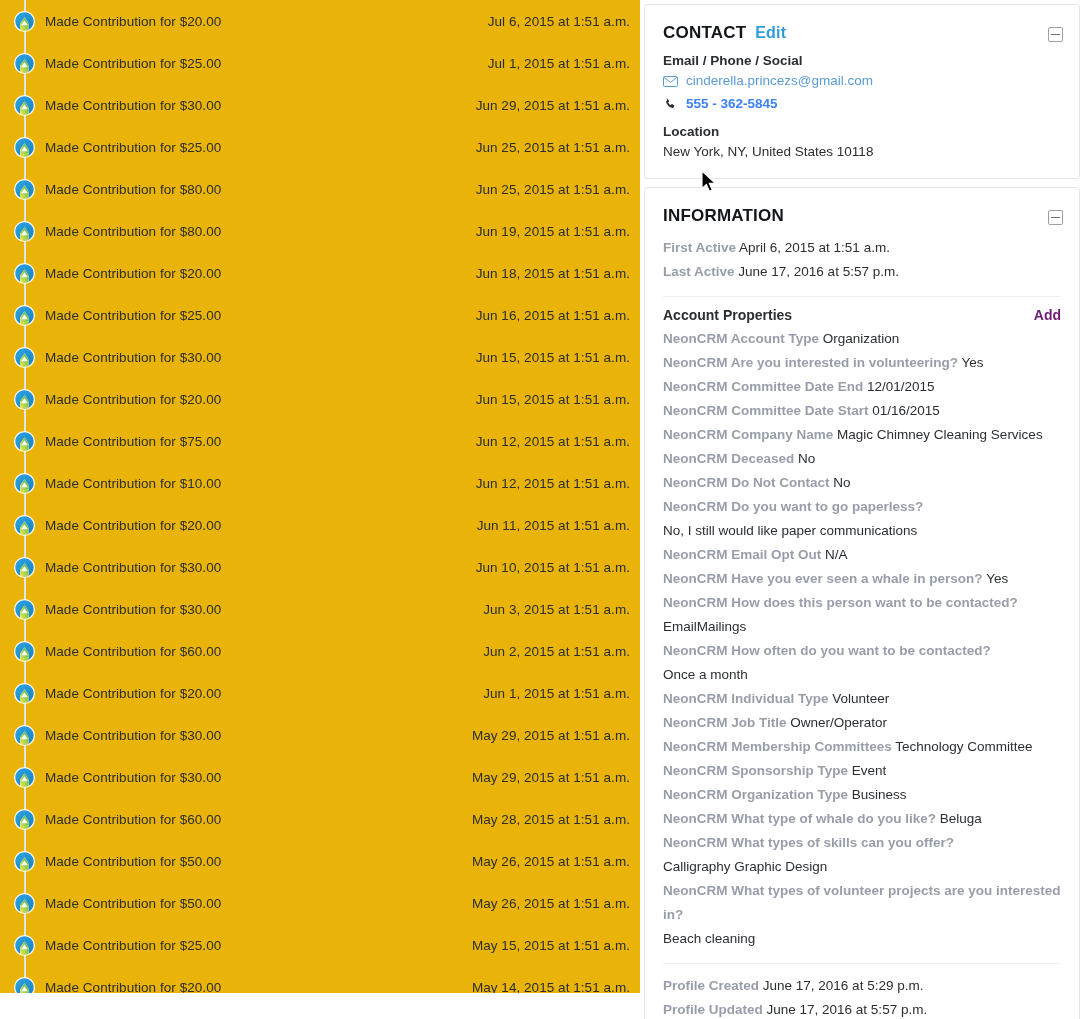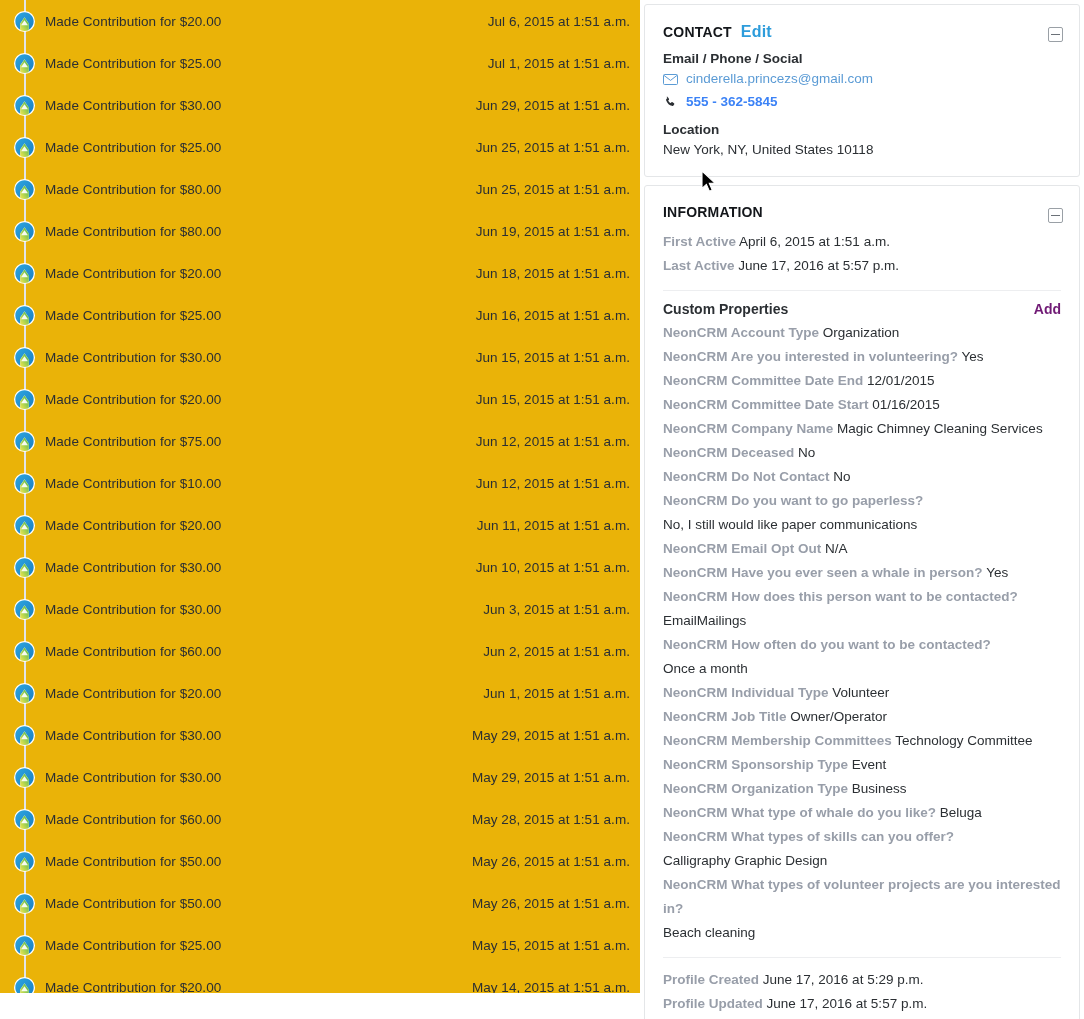--- a/index.html
+++ b/index.html
@@ -109,21 +109,21 @@
     height: 1px;
     background: #6b7178;
   }
   .panel-title-row {
     display: flex;
     align-items: baseline;
     gap: 9px;
     margin: 4px 0 10px 0;
   }
   .panel-title {
-    font-size: 14px;
+    font-size: 17px;
     font-weight: bold;
     color: #13161a;
     letter-spacing: 0.2px;
   }
   .panel-edit {
     font-size: 16px;
     font-weight: bold;
     color: #2d9cdb;
     cursor: pointer;
     letter-spacing: 0.2px;
@@ -763,21 +763,21 @@
         <span class="v">April 6, 2015 at 1:51 a.m.</span>
       </div>
       <div class="kv">
         <span class="k">Last Active</span>
         <span class="v">June 17, 2016 at 5:57 p.m.</span>
       </div>
 
       <div class="divider"></div>
 
       <div class="props-header">
-        <span class="props-title">Custom Properties</span>
+        <span class="props-title">Account Properties</span>
         <span class="props-add">Add</span>
       </div>
 
       <div id="props-list">
           <div class="kv"><span class="k">NeonCRM Account Type</span> <span class="v">Organization</span></div>
           <div class="kv"><span class="k">NeonCRM Are you interested in volunteering?</span> <span class="v">Yes</span></div>
           <div class="kv"><span class="k">NeonCRM Committee Date End</span> <span class="v">12/01/2015</span></div>
           <div class="kv"><span class="k">NeonCRM Committee Date Start</span> <span class="v">01/16/2015</span></div>
           <div class="kv"><span class="k">NeonCRM Company Name</span> <span class="v">Magic Chimney Cleaning Services</span></div>
           <div class="kv"><span class="k">NeonCRM Deceased</span> <span class="v">No</span></div>

